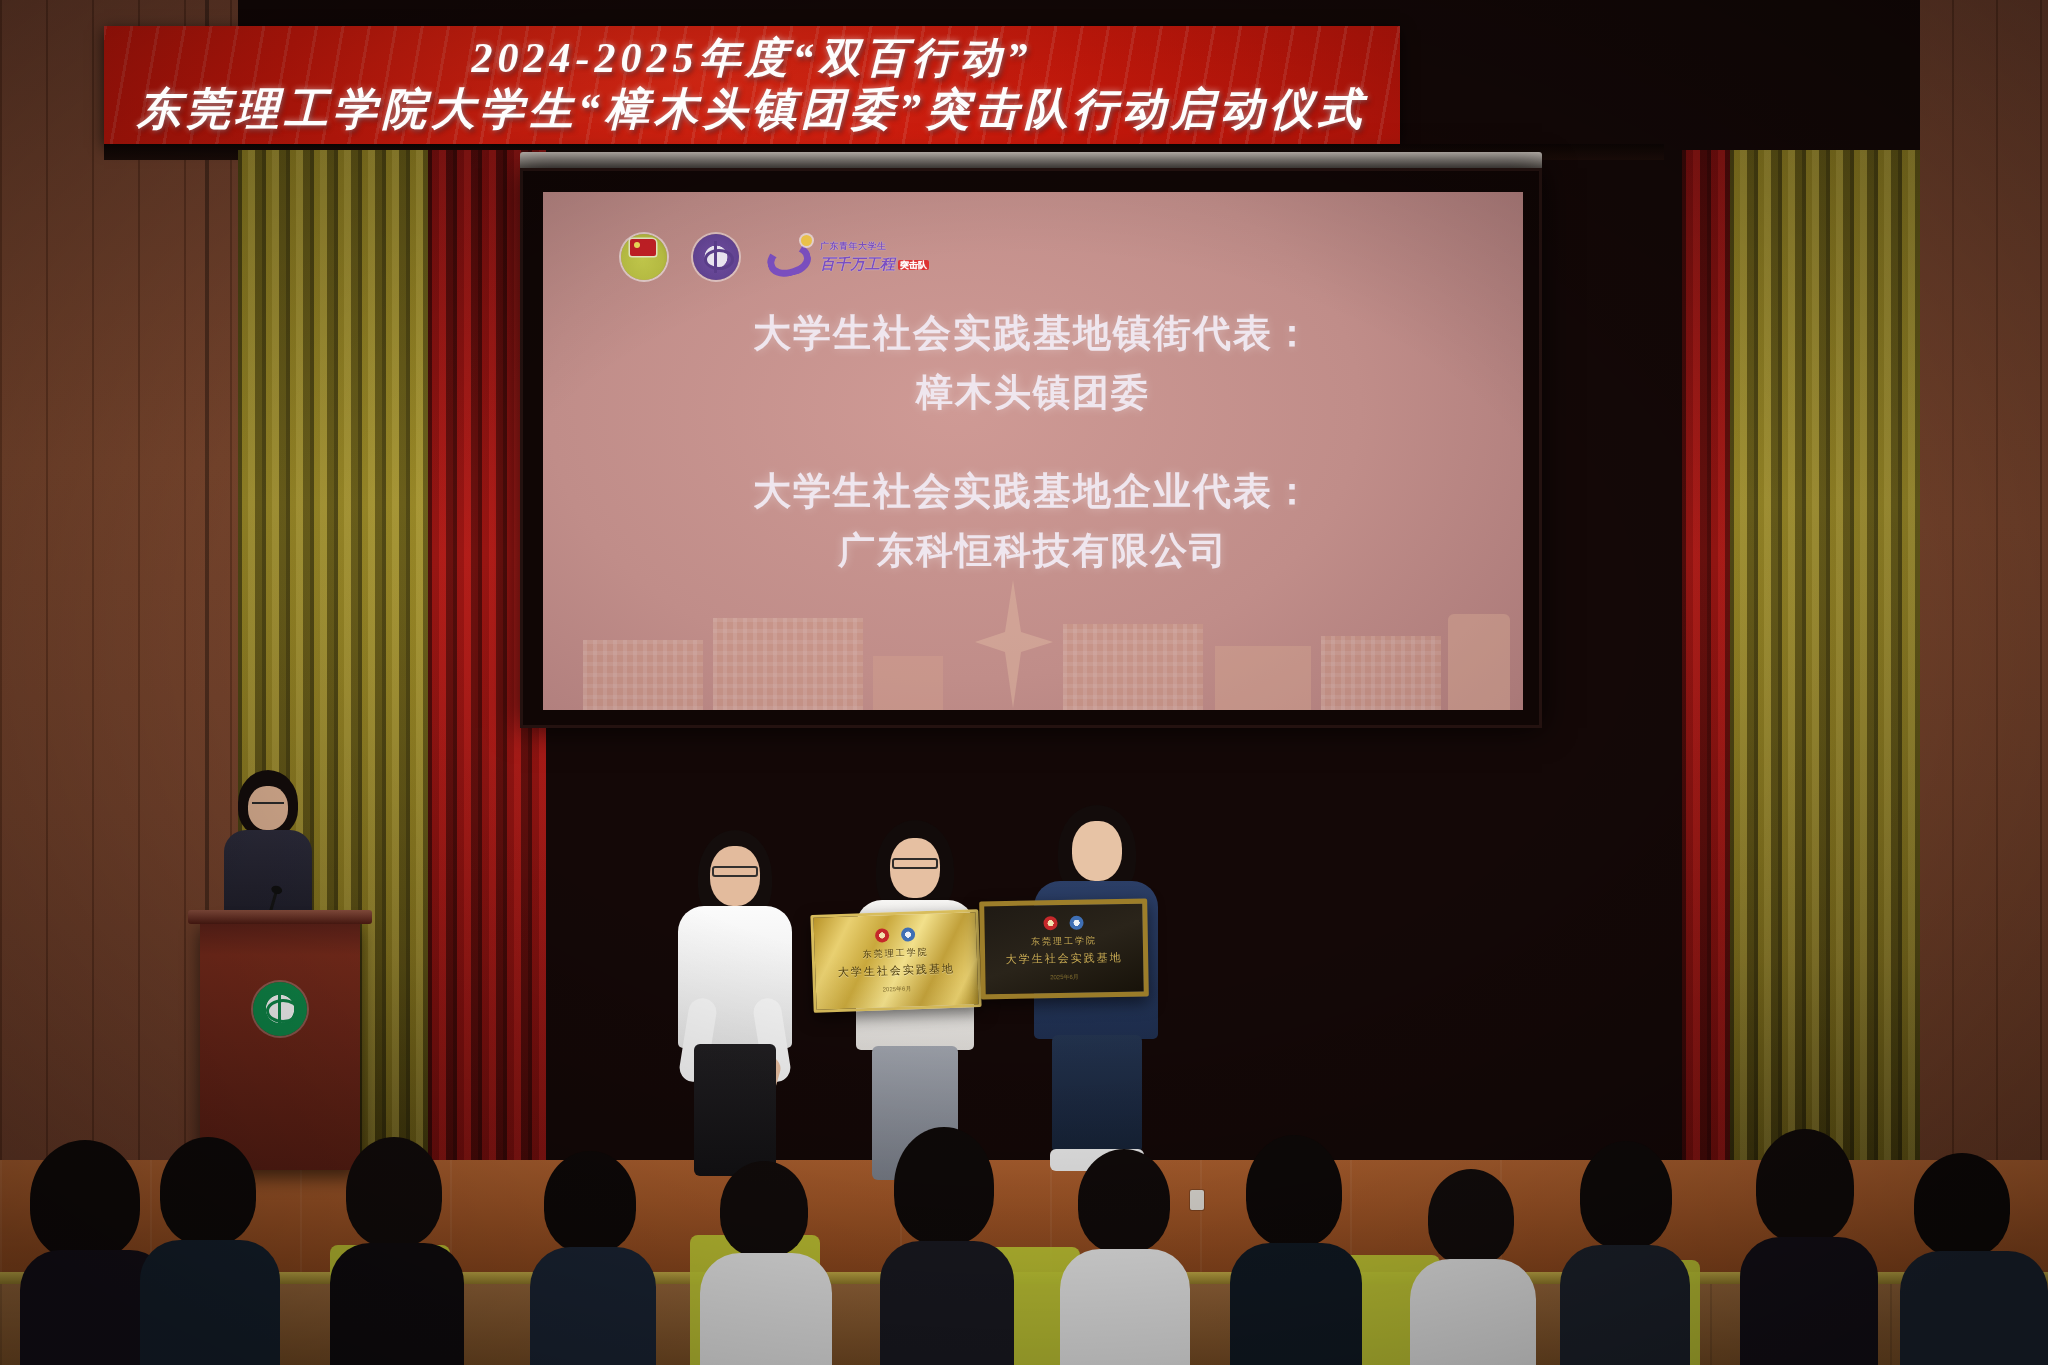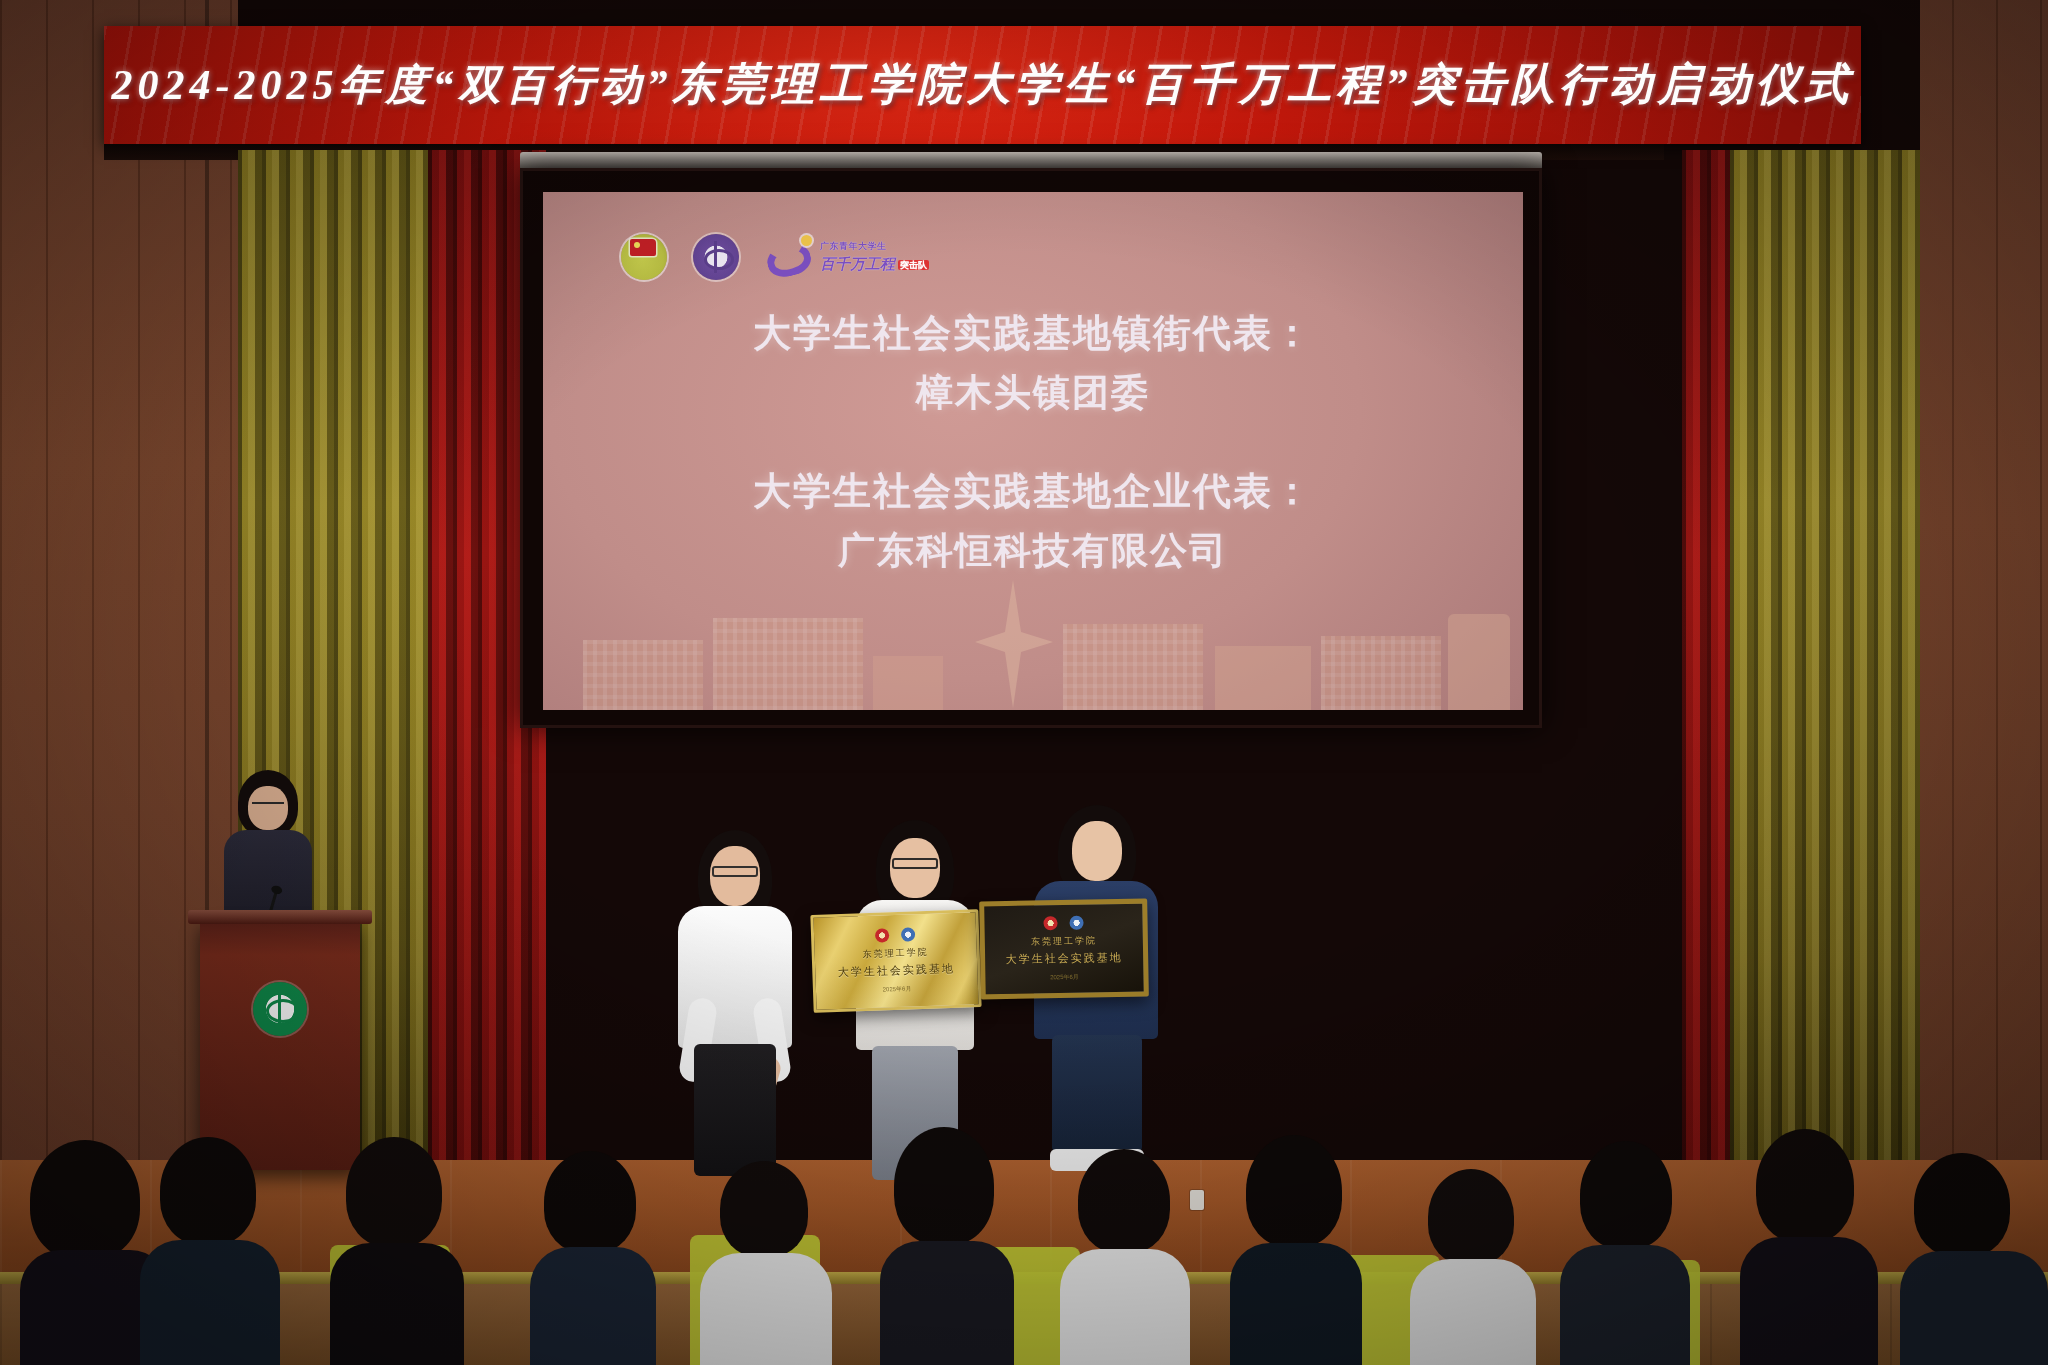--- a/index.html
+++ b/index.html
@@ -21,25 +21,25 @@
       background:
         repeating-linear-gradient(90deg, rgba(0,0,0,.18) 0 2px, rgba(255,255,255,.03) 2px 44px),
         linear-gradient(180deg,#6b3a26 0%,#7a4228 45%,#67361f 100%);
   }
 
   
   .prosc { position:absolute; left:238px; top:0; right:128px; height:1160px;
       background:#140807; }
 
   
-  .banner { position:absolute; left:104px; top:26px; width:1757px; height:118px;
+  .banner { position:absolute; left:104px; top:26px; width:1296px; height:118px;
       background:
         radial-gradient(ellipse 900px 300px at 45% 40%, #f02c16 0%, #d71a0c 45%, #b3130a 100%);
       box-shadow:0 4px 14px rgba(0,0,0,.7);
-      display:flex; justify-content:center; align-items:center;
+      display:flex; flex-direction:column; justify-content:center; align-items:center;
       overflow:hidden;
   }
   .banner::before{ content:""; position:absolute; inset:0;
       background:repeating-linear-gradient(100deg, rgba(255,255,255,.10) 0 3px, rgba(255,255,255,0) 3px 26px);
       pointer-events:none;}
   .banner-l1, .banner-l2 {
       position:relative; z-index:2; color:#fdfdfd; white-space:nowrap;
       font-weight:700; letter-spacing:5px;
       text-shadow: 0 0 6px rgba(255,255,255,.55), 2px 3px 5px rgba(90,0,0,.9);
       font-family:"Liberation Serif", serif; font-style:italic;
@@ -245,21 +245,21 @@
 <div class="scene">
 
   <div class="wall-left">
       <div class="seam"></div>
     </div>
   <div class="wall-right"></div>
   <div class="prosc"></div>
 
   <div class="banner">
     <div class="banner-l1">2024-2025年度“双百行动”</div>
-    <div class="banner-l2">东莞理工学院大学生“百千万工程”突击队行动启动仪式</div>
+    <div class="banner-l2">东莞理工学院大学生“樟木头镇团委”突击队行动启动仪式</div>
   </div>
   <div class="banner-shadowbar"></div>
 
   <div class="curt curt-gold cl-gold"></div>
   <div class="curt curt-red  cl-red"></div>
   <div class="curt curt-red  cr-red"></div>
   <div class="curt curt-gold cr-gold"></div>
 
   <div class="screen-roller"></div>
   <div class="screen-frame"></div>

